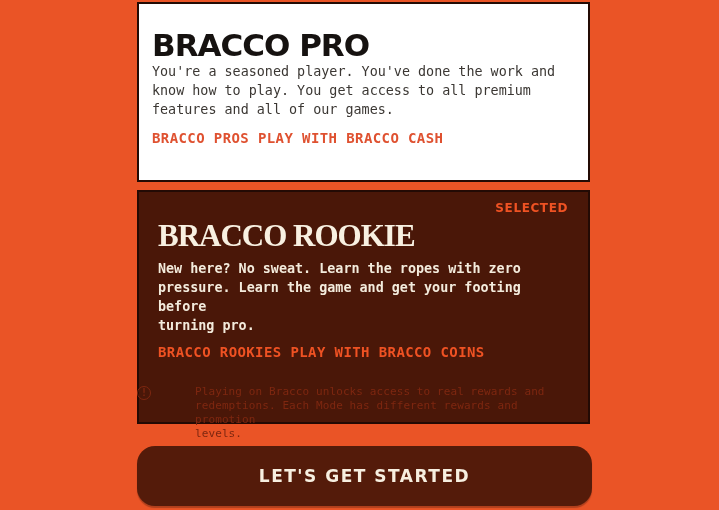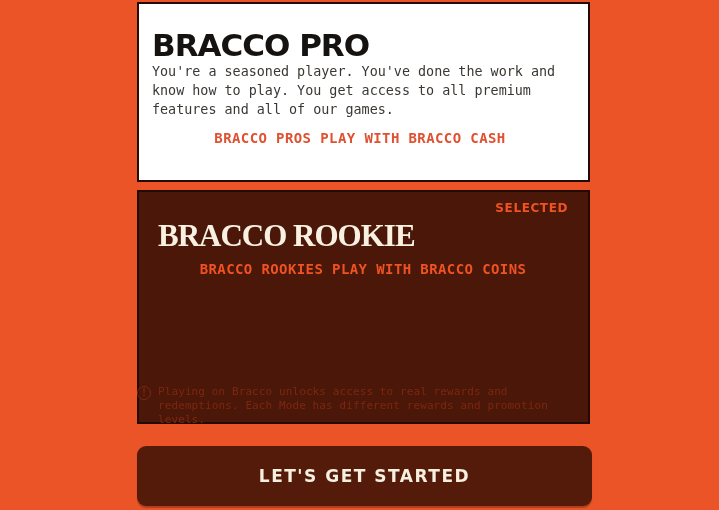--- a/index.html
+++ b/index.html
@@ -50,21 +50,20 @@
     white-space: pre-line;
     margin-top: 0;
   }
   .card-rookie .card-desc { color: #F3EBDC; font-weight: 700; margin-top: 7px; }
 
   .card-accent {
     font: 700 14px/15px "DejaVu Sans Mono", monospace;
     letter-spacing: 0.4px;
     color: var(--accent_on_white, #DF5130);
     margin-top: 12px;
-    text-align: center;
   }
   .card-rookie .card-accent { color: var(--accent_on_dark, #EF5223); margin-top: 10px; }
 
   .note {
     position: absolute;
     left: 137px;
     top: 385px;
     width: 440px;
     display: flex;
     gap: 7px;
@@ -77,31 +76,32 @@
     margin-top: 1px;
     border: 1.6px solid currentColor;
     border-radius: 50%;
     font: 700 10px/11px "DejaVu Sans Mono", monospace;
     text-align: center;
   }
   .note-text {
     font: 400 11px/14px "DejaVu Sans Mono", monospace;
     white-space: pre-line;
     letter-spacing: 0.1px;
+    margin-left: 37px;
   }
 
   .cta-button {
     position: absolute;
     left: 137px;
     top: 446px;
     width: 455px;
     height: 60px;
     background: var(--button_bg, #541B0A);
     border: none;
-    border-radius: 9px;
+    border-radius: 18px;
     box-shadow: 0 2px 1px rgba(0,0,0,0.25);
     color: var(--button_text, #F7EFE0);
     font: 900 17px "DejaVu Sans", sans-serif;
     letter-spacing: 1.5px;
     cursor: pointer;
   }
 </style>
 </head>
 <body>
 
@@ -109,20 +109,23 @@
   <div class="card-title">BRACCO PRO</div>
   <div class="card-desc">You're a seasoned player. You've done the work and
 know how to play. You get access to all premium
 features and all of our games.</div>
   <div class="card-accent">BRACCO PROS PLAY WITH BRACCO CASH</div>
 </div>
 
 <div class="card card-rookie">
   <div class="selected-badge">SELECTED</div>
   <div class="card-title">BRACCO ROOKIE</div>
+  <div class="card-desc">New here? No sweat. Learn the ropes with zero
+pressure. Learn the game and get your footing before
+turning pro.</div>
   <div class="card-accent">BRACCO ROOKIES PLAY WITH BRACCO COINS</div>
 </div>
 
 <div class="note">
   <span class="note-icon">!</span>
   <span class="note-text">Playing on Bracco unlocks access to real rewards and
 redemptions. Each Mode has different rewards and promotion
 levels.</span>
 </div>
 

